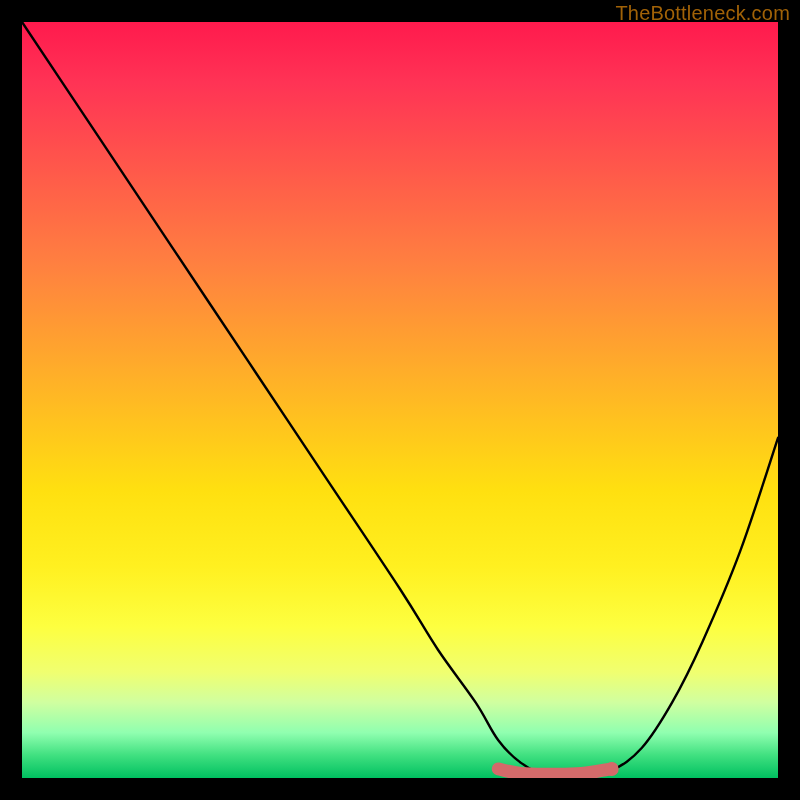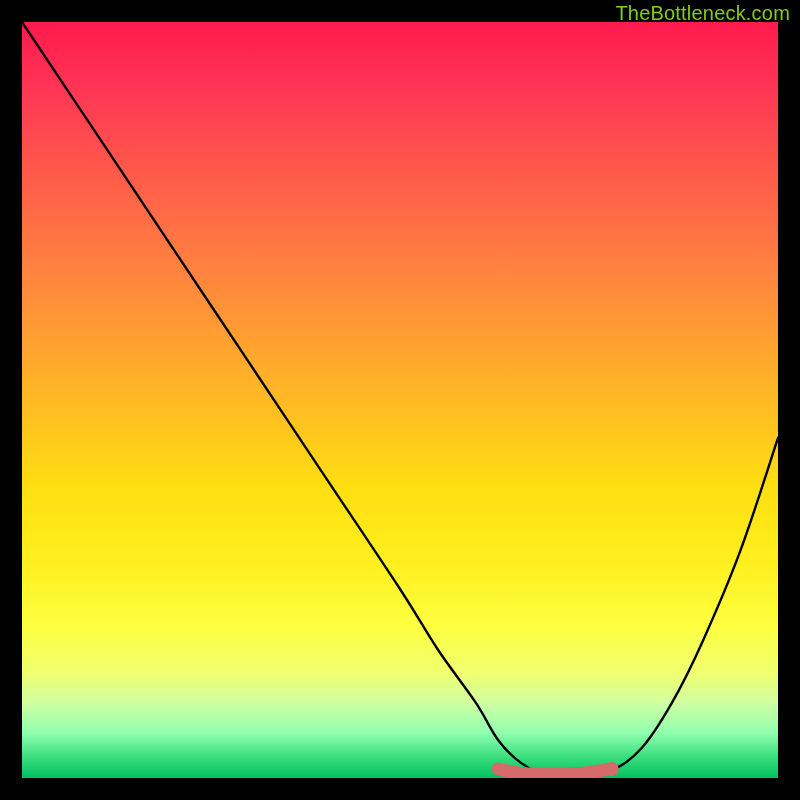--- a/index.html
+++ b/index.html
@@ -38,21 +38,21 @@
       #00c060 100%
     );
   }
   .watermark {
     position: absolute;
     top: 2px;
     right: 10px;
     font-family: Arial, Helvetica, sans-serif;
     font-size: 20px;
     font-weight: 500;
-    color: #84cc16;
+    color: #a16207;
     letter-spacing: 0.2px;
     z-index: 10;
   }
   svg.curves {
     position: absolute;
     left: 22px;
     top: 22px;
     width: 756px;
     height: 756px;
     z-index: 5;

